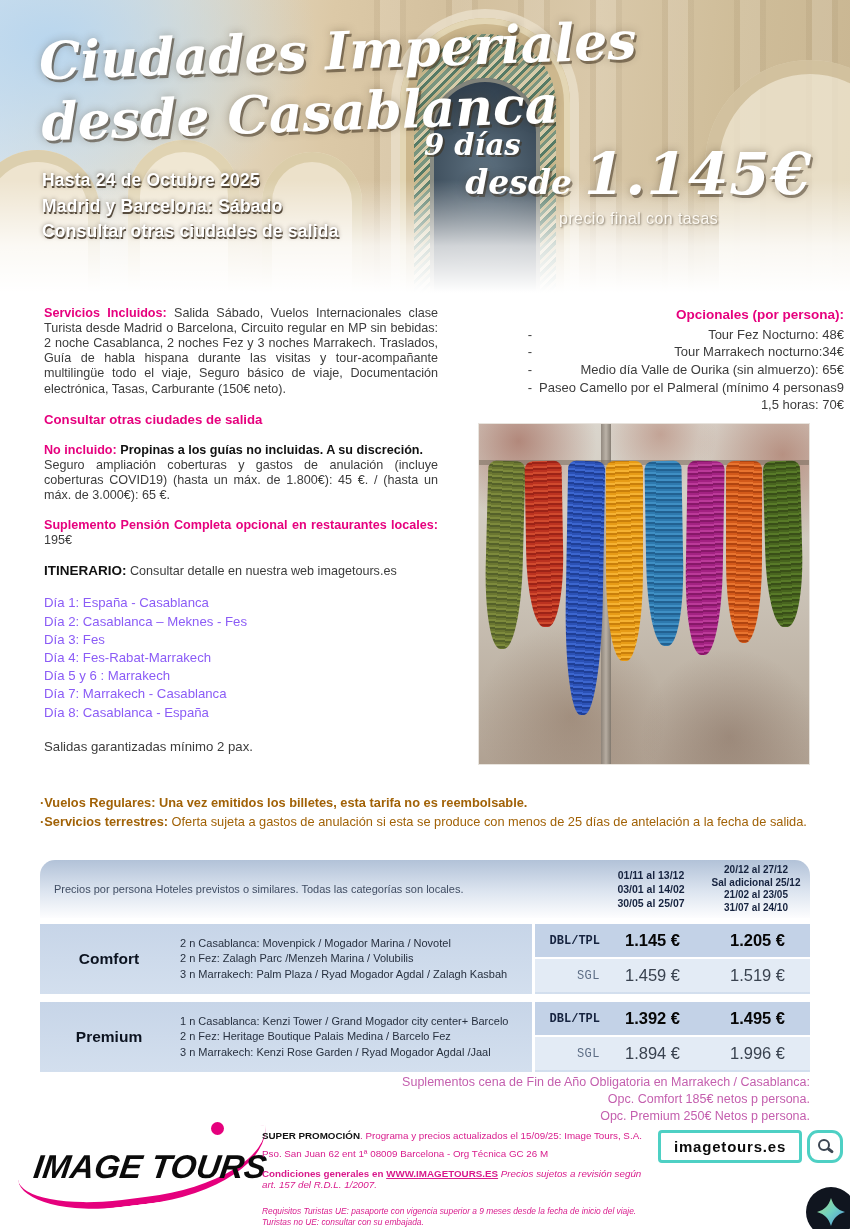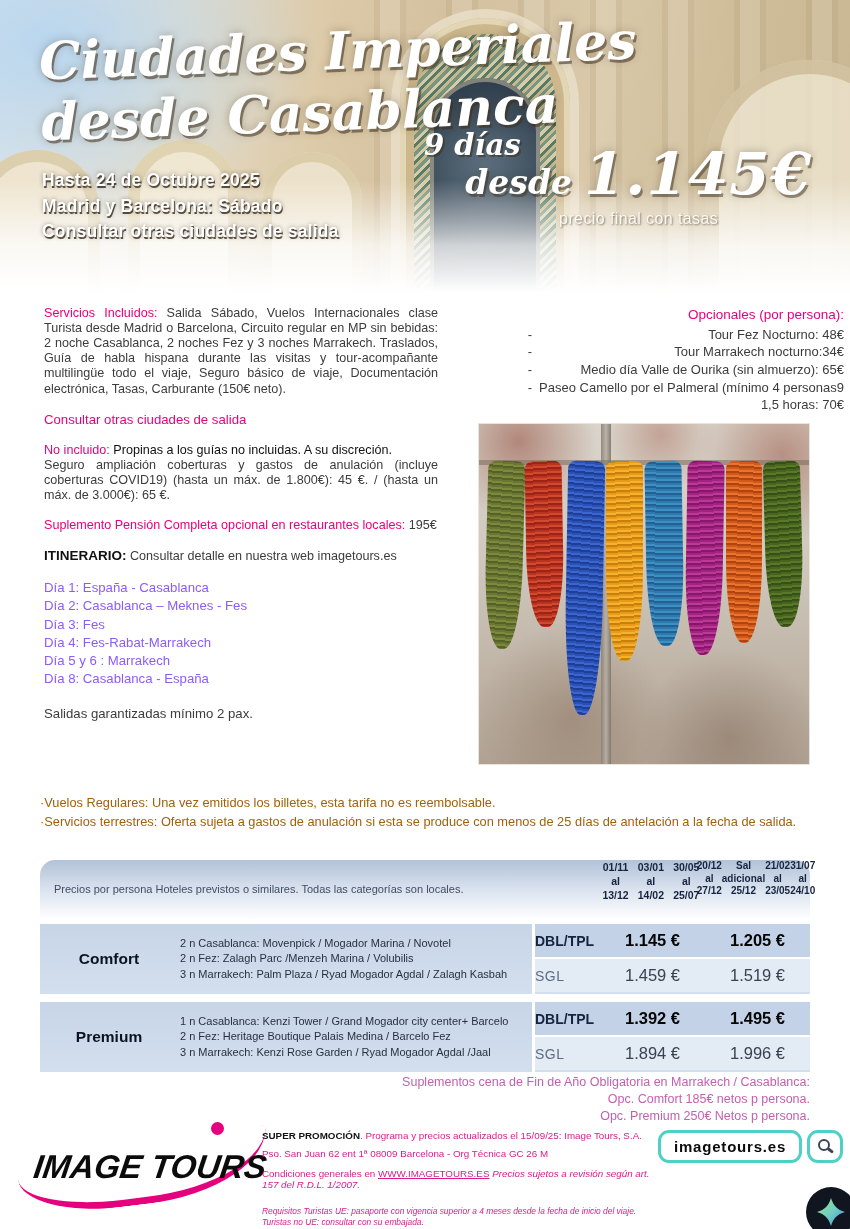--- a/index.html
+++ b/index.html
@@ -42,21 +42,21 @@
     font-family:"DejaVu Serif", serif; font-style:italic;
     text-shadow:2px 3px 0 rgba(62,48,30,.5), 0 0 8px rgba(62,48,30,.35); }
   .price-block .row { display:flex; align-items:baseline; gap:12px; justify-content:flex-end; }
   .price-block .desde { font-size:33px; font-weight:bold; }
   .price-block .price { font-size:58px; font-weight:bold; letter-spacing:1px; }
   .price-block .note { font-family:"Liberation Sans", sans-serif; font-style:normal; font-size:16px;
     color:rgba(255,252,245,.95); margin-top:2px; letter-spacing:.4px; text-shadow:1px 1px 2px rgba(62,48,30,.6); }
 
   
   .magenta { color:#e6017e; }
-  .b { font-weight:normal; }
+  .b { font-weight:bold; }
   .left-col { position:absolute; left:44px; top:306px; width:394px; color:#3c3c3c; font-size:12.6px; line-height:1.2; }
   .left-col p.just { text-align:justify; }
   .sec { margin-bottom:15px; }
   .consultar { font-size:13.2px; }
   .itin-label { color:#111; font-weight:bold; font-size:13.5px; }
   .dias { margin-top:15px; font-size:13.2px; line-height:1.38; color:#8b5cf6; }
   .salidas { margin-top:17px; font-size:13.2px; }
 
   .right-col { position:absolute; left:504px; top:306px; width:340px; color:#3c3c3c; font-size:13px; line-height:1.3;text-align:right; }
   .right-col .head { font-size:13.5px; margin-bottom:3px; }
@@ -90,36 +90,36 @@
 
   
   .notes { position:absolute; left:40px; top:793px; width:782px; font-size:12.8px; line-height:1.5; color:#a16207; }
 
   
   .ptable { position:absolute; left:40px; top:860px; width:770px; height:212px; }
   .thead { position:absolute; left:0; top:0; width:100%; height:58px; border-radius:15px 15px 0 0;
     background:linear-gradient(180deg,#b2c2d8 0%,#dde5f0 55%,#fdfdfe 100%); }
   .thead .intro { position:absolute; left:14px; top:0; height:58px; width:460px; display:flex; align-items:center;
     font-size:11px; color:#404d63; }
-  .dcol { position:absolute; top:0; height:58px; display:flex; flex-direction:row; justify-content:center;
+  .dcol { position:absolute; top:0; height:58px; display:flex; flex-direction:column; justify-content:center;
     text-align:center; font-weight:bold; color:#16233f; }
   .dcol.d1 { left:558px; width:106px; font-size:10.5px; line-height:1.35; }
   .dcol.d2 { left:663px; width:106px; font-size:10px; line-height:1.25; }
   .trow { position:absolute; left:0; width:100%; height:70px;
     background:linear-gradient(180deg,#c7d5e8 0%,#d3dfee 100%); }
   .trow.r1 { top:64px; } .trow.r2 { top:142px; }
   .trow .cat { position:absolute; left:0; top:0; width:138px; height:100%; display:flex; align-items:center;
     justify-content:center; font-weight:bold; font-size:15.5px; color:#0c1320; }
   .trow .hotels { position:absolute; left:140px; top:0; width:350px; height:100%; display:flex; flex-direction:column;
     justify-content:center; font-size:11px; line-height:1.4; color:#27303f; }
   .pbox { position:absolute; left:492px; top:0; width:278px; height:100%; border-left:3px solid #fff; }
   .band { display:grid; grid-template-columns:65px 105px 105px; align-items:center; height:35px; }
   .band.dbl { background:#c3d2e7; border-bottom:2px solid #fff; height:35px; }
   .band.sgl { background:#e3ebf5; height:33px; }
-  .band .plabel { text-align:left; font-size:14px; }
+  .band .plabel { text-align:right; font-size:12px;font-family:Liberation Mono, monospace; }
   .band.dbl .plabel { font-weight:bold; color:#16233f; }
   .band.sgl .plabel { color:#5d6d85; letter-spacing:.5px; }
   .band .pval { text-align:center; font-size:16.5px; }
   .band.dbl .pval { font-weight:bold; color:#060606; }
   .band.sgl .pval { color:#39424f; }
 
   .suplementos { position:absolute; right:40px; top:1074px; width:520px; text-align:right;
     font-size:12.5px; line-height:1.35; color:#c45fae; }
 
   
@@ -132,21 +132,21 @@
 
   .foot-text { position:absolute; left:262px; top:1130px; width:396px; color:#d81b8c; }
   .foot-text .l1 { font-size:9.8px; margin-bottom:7px; }
   .foot-text .l1 .blk { color:#111; font-weight:bold; }
   .foot-text .l2 { font-size:9.8px; margin-bottom:9px; }
   .foot-text .l3 { font-size:9.8px; margin-bottom:16px; }
   .foot-text .l3 .u { text-decoration:underline; }
   .foot-text .it { font-style:italic; font-size:8.4px; line-height:1.3; }
 
   .search-wrap { position:absolute; left:658px; top:1130px; display:flex; align-items:stretch; gap:5px; }
-  .search-pill { border:3px solid #4ed0c4; border-radius:11px; background:#fff; padding:5px 13px;
+  .search-pill { border:3px solid #4ed0c4; border-radius:4px; background:#fff; padding:5px 13px;
     font-weight:bold; font-size:15px; letter-spacing:.8px; color:#0c0c0c; }
   .search-btn { border:3px solid #4ed0c4; border-radius:11px; background:#fff; width:36px;
     display:flex; align-items:center; justify-content:center; cursor:pointer; }
   .mag { width:12px; height:12px; border:2.5px solid #3c4652; border-radius:50%; position:relative; display:block; margin:0 3px 3px 0; }
   .mag::after { content:""; position:absolute; width:7px; height:2.5px; background:#3c4652; right:-6px; bottom:-2px;
     transform:rotate(38deg); border-radius:2px; }
 
   .sparkle { position:absolute; left:806px; top:1187px; width:50px; height:50px; }
 </style>
 </head>
@@ -190,20 +190,21 @@
     <p class="just"><span class="magenta b">No incluido:</span> <span class="b" style="color:#111">Propinas a los guías no incluidas. A su discreción.</span></p>
     <p class="just sec">Seguro ampliación coberturas y gastos de anulación (incluye coberturas COVID19)  (hasta un máx. de 1.800€): 45 €. / (hasta un máx. de 3.000€): 65 €.</p>
     <p class="just sec"><span class="magenta b">Suplemento Pensión Completa opcional en restaurantes locales:</span> <span>195€</span></p>
     <p><span class="itin-label">ITINERARIO:</span> <span>Consultar detalle en nuestra web imagetours.es</span></p>
     <div class="dias">
       <div>Día 1: España - Casablanca</div>
       <div>Día 2: Casablanca – Meknes - Fes</div>
       <div>Día 3: Fes</div>
       <div>Día 4: Fes-Rabat-Marrakech</div>
       <div>Día 5 y 6 : Marrakech</div>
+      <div>Día  7: Marrakech - Casablanca</div>
       <div>Día 8: Casablanca - España</div>
     </div>
     <p class="salidas">Salidas garantizadas mínimo 2 pax.</p>
   </div>
 
   <div class="right-col">
     <p class="magenta b head">Opcionales (por persona):</p>
     <div class="opt-item">
         <span class="mark">-</span>
         <span class="txt">Tour Fez Nocturno: 48€</span>
@@ -310,21 +311,21 @@
   <div class="logo">
     <div class="logo-swoosh"></div>
     <div class="logo-dot"></div>
     <div class="logo-text">IMAGE TOURS</div>
   </div>
 
   <div class="foot-text">
     <div class="l1"><span class="blk">SUPER PROMOCIÓN</span><span>. Programa y precios actualizados el 15/09/25:  Image Tours, S.A.</span></div>
     <div class="l2">Pso. San Juan 62 ent 1ª 08009 Barcelona - Org Técnica GC 26 M</div>
     <div class="l3"><span class="b">Condiciones generales en </span><span class="b u">WWW.IMAGETOURS.ES</span><span style="font-style:italic"> Precios sujetos a revisión según art. 157 del R.D.L. 1/2007.</span></div>
-    <div class="it">Requisitos Turistas UE: pasaporte con vigencia superior a 4 meses desde la fecha de inicio del viaje. Turistas no UE: consultar con su embajada.</div>
+    <div class="it">Requisitos Turistas UE: pasaporte con vigencia superior a 9 meses desde la fecha de inicio del viaje. Turistas no UE: consultar con su embajada.</div>
     <div class="it">Los precios finales indicados podrán verse incrementados con el importe de los gastos de gestión que estime oportuno cobrar la agencia de viajes minorista.</div>
   </div>
 
   <div class="search-wrap">
     <div class="search-pill">imagetours.es</div>
     <div class="search-btn">
       <span class="mag"></span>
     </div>
   </div>
 

